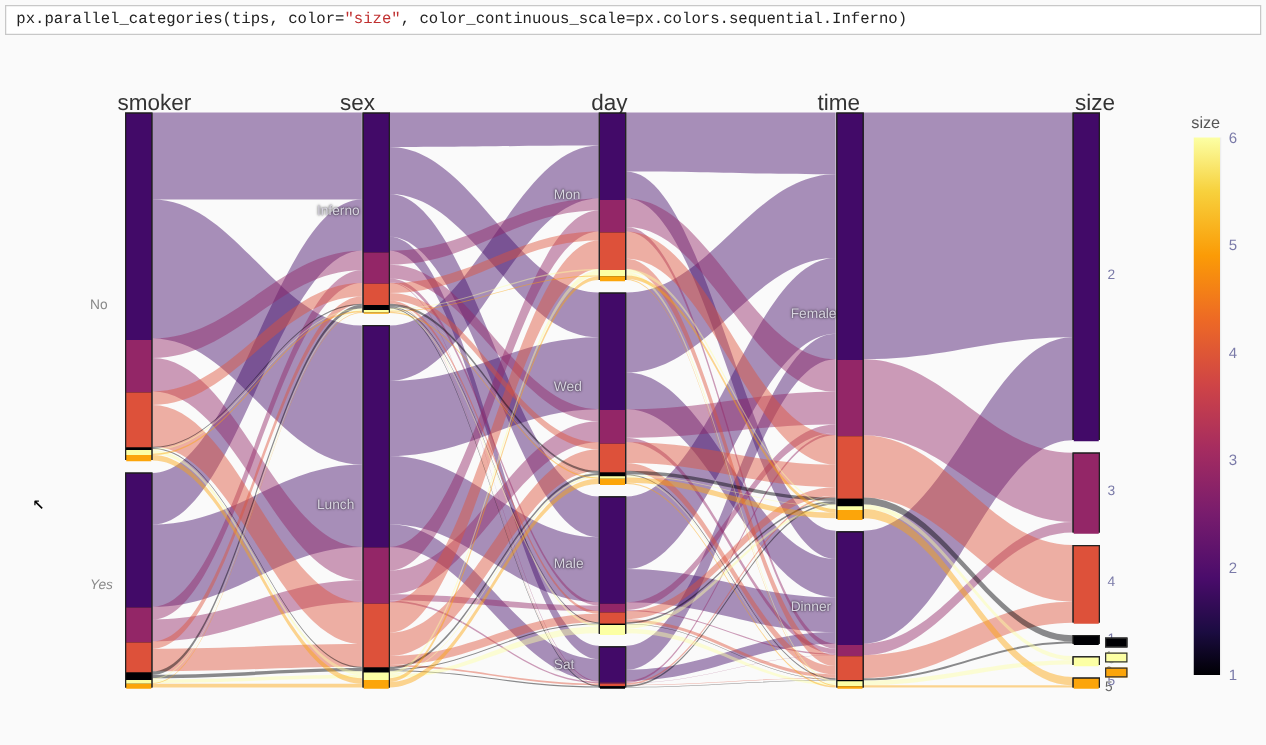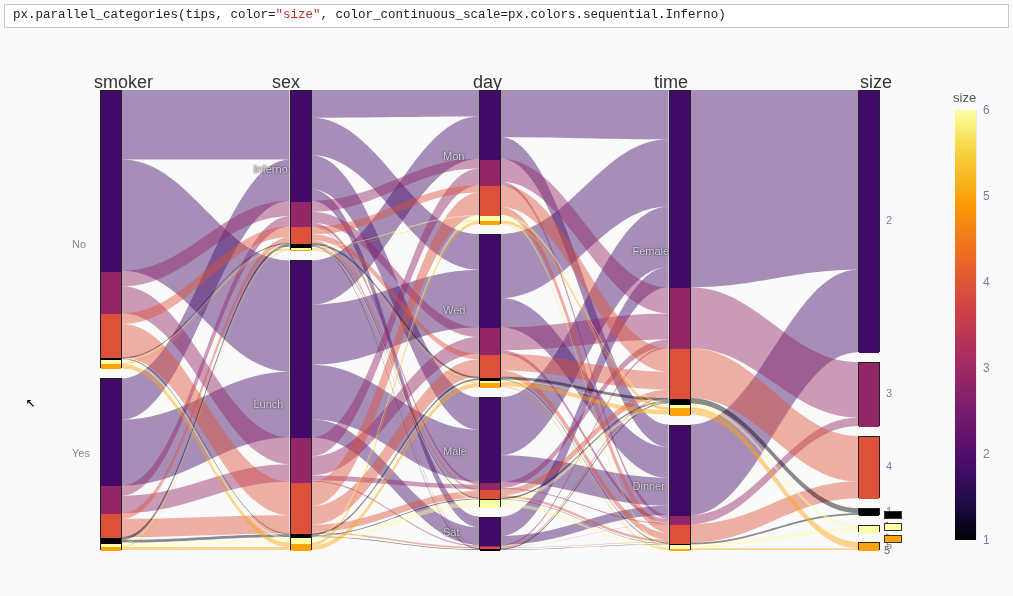--- a/index.html
+++ b/index.html
@@ -612,21 +612,21 @@
     </div>
     <div class="cat-label" style="top: 148px; left: -28px; color: rgb(136, 136, 136); text-shadow: none;">No</div>
     <div class="axis-rect" style="left: 0px; top: 288.484px; height: 171.516px;">
       <div class="cat-seg" style="top: 0px; height: 106.967px; background: rgb(66, 10, 104);"></div>
       <div class="cat-seg" style="top: 106.967px; height: 27.6639px; background: rgb(147, 38, 103);"></div>
       <div class="cat-seg" style="top: 134.631px; height: 23.9754px; background: rgb(221, 81, 58);"></div>
       <div class="cat-seg" style="top: 158.607px; height: 5.53279px; background: rgb(0, 0, 4);"></div>
       <div class="cat-seg" style="top: 164.139px; height: 3.68852px; background: rgb(252, 255, 164);"></div>
       <div class="cat-seg" style="top: 167.828px; height: 3.68852px; background: rgb(252, 165, 10);"></div>
     </div>
-    <div class="cat-label" style="top: 357px; left: -28px; color: rgb(136, 136, 136); text-shadow: none;">Yes</div>
+    <div class="cat-label" style="top: 372px; left: -28px; color: rgb(136, 136, 136); text-shadow: none; font-style: italic;">Yes</div>
     <div class="dim-label" style="left: 172px;">sex</div>
     <div class="axis-rect" style="left: 189.5px; top: 0px; height: 160.451px;">
       <div class="cat-seg" style="top: 0px; height: 110.656px; background: rgb(66, 10, 104);"></div>
       <div class="cat-seg" style="top: 110.656px; height: 25.8197px; background: rgb(147, 38, 103);"></div>
       <div class="cat-seg" style="top: 136.475px; height: 16.5984px; background: rgb(221, 81, 58);"></div>
       <div class="cat-seg" style="top: 153.074px; height: 3.68852px; background: rgb(0, 0, 4);"></div>
       <div class="cat-seg" style="top: 156.762px; height: 1.84426px; background: rgb(252, 255, 164);"></div>
       <div class="cat-seg" style="top: 158.607px; height: 1.84426px; background: rgb(252, 165, 10);"></div>
     </div>
     <div class="cat-label" style="top: 73.2254px; left: 153.5px;">Inferno</div>

